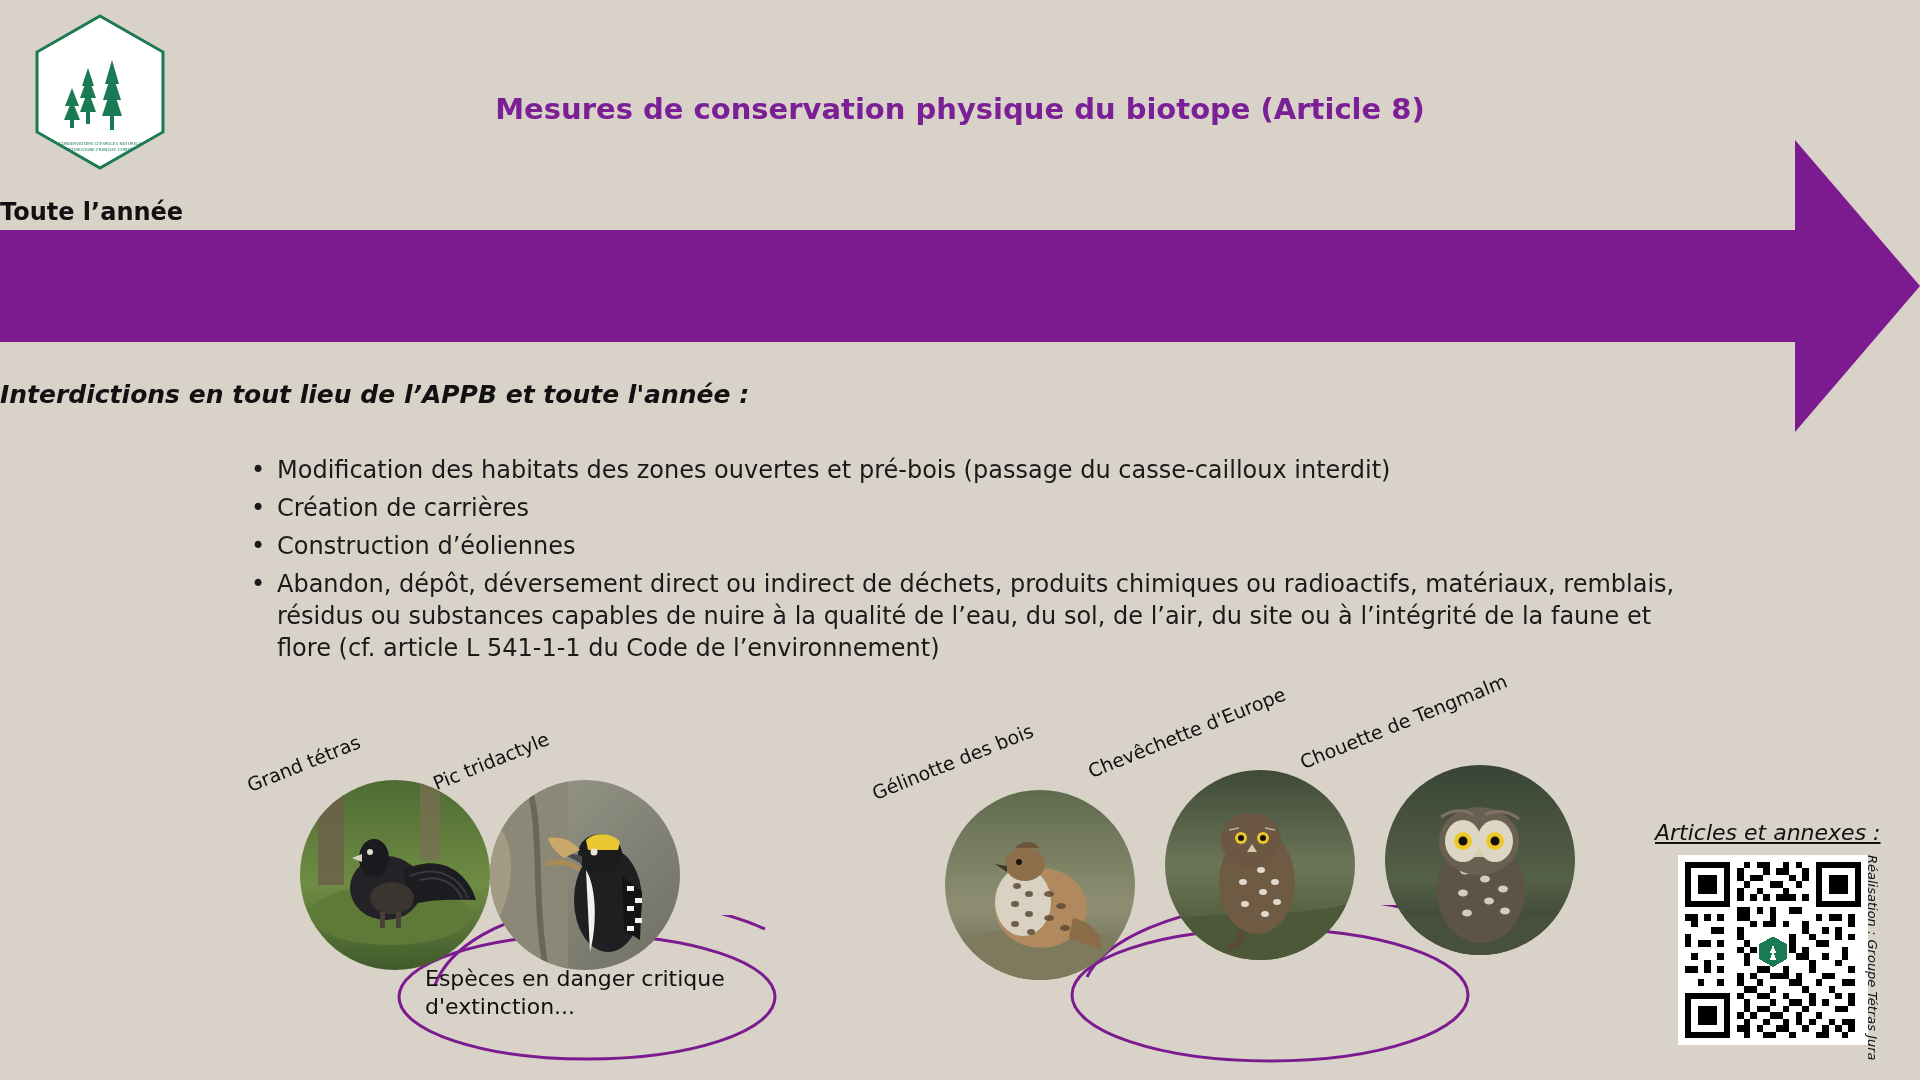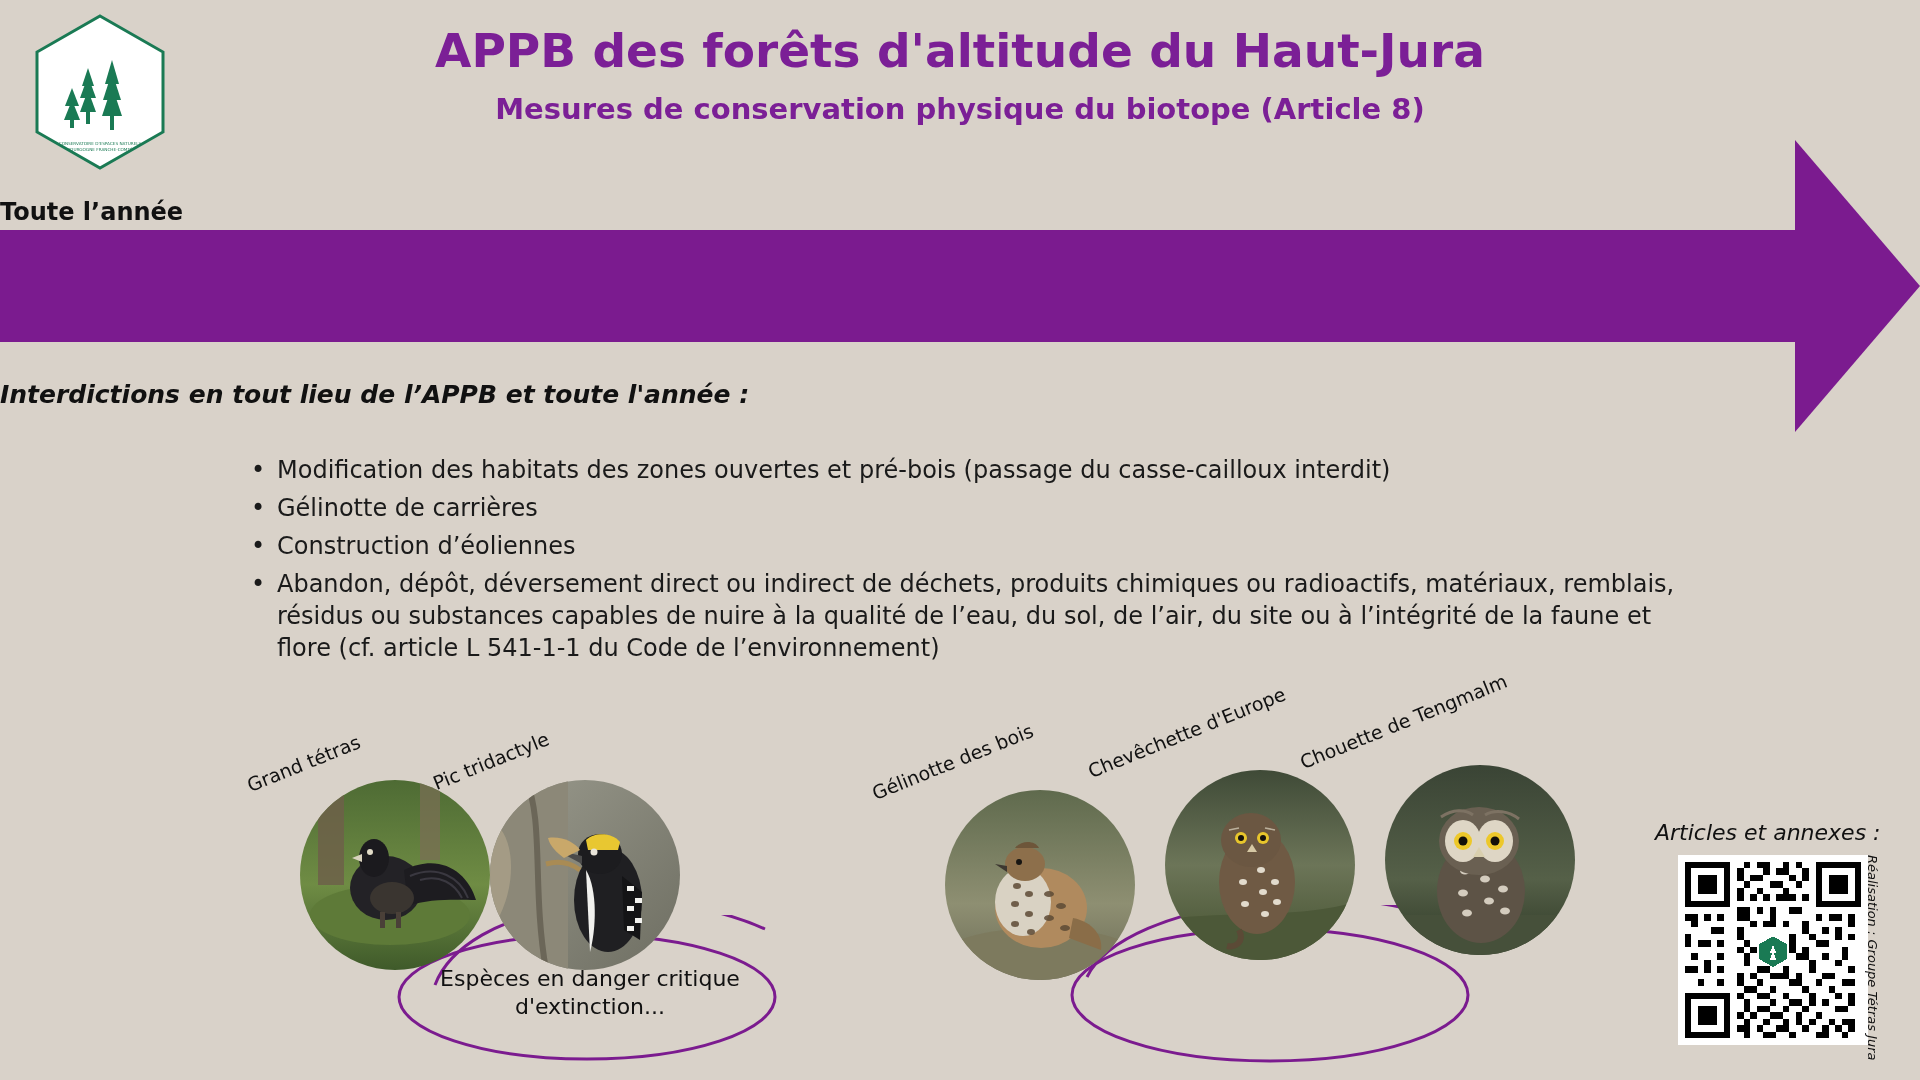--- a/index.html
+++ b/index.html
@@ -145,35 +145,35 @@
     transform: rotate(-22deg);
     transform-origin: left bottom;
   }
 
   
   .ellipse-wrap {
     position: absolute;
   }
   .ellipse-wrap .el-text {
     position: absolute;
-    text-align: center;
     font-size: 22px;
     color: #111;
     line-height: 1.25;
   }
 
   
   .annex-label {
     position: absolute;
     left: 1655px;
     top: 820px;
     font-size: 22px;
     font-style: italic;
     color: #111;
     white-space: nowrap;
+    text-decoration: underline;
   }
   .qr {
     position: absolute;
     left: 1678px;
     top: 855px;
     width: 190px;
     height: 190px;
     background: #fff;
   }
   .credit {
@@ -207,34 +207,33 @@
         <rect x="80" y="102" width="4" height="16"></rect>
         <path d="M34 108 L42 88 L50 108 Z"></path>
         <path d="M35 94 L42 76 L49 94 Z"></path>
         <rect x="40" y="106" width="4" height="10"></rect>
       </g>
       <text x="70" y="133" text-anchor="middle" font-family="DejaVu Sans, sans-serif" font-size="4.2" fill="#1a7a54">CONSERVATOIRE D'ESPACES NATURELS</text>
       <text x="70" y="139" text-anchor="middle" font-family="DejaVu Sans, sans-serif" font-size="4.2" fill="#1a7a54">BOURGOGNE FRANCHE-COMTÉ</text>
     </svg>
   </div>
 
-  <div class="title-main">APPB des forêts d'altitude du Haut-Jura</div>
   <div class="title-sub">Mesures de conservation physique du biotope (Article 8)</div>
 
   <div class="season-label">Toute l’année</div>
 
   <div class="band"></div>
   <div class="band-arrow"></div>
 
   <div class="content-heading">Interdictions en tout lieu de l’APPB et toute l'année :</div>
 
   <div class="bullets">
     <ul>
       <li>Modification des habitats des zones ouvertes et pré-bois (passage du casse-cailloux interdit)</li>
-      <li>Gélinotte de carrières</li>
+      <li>Création de carrières</li>
       <li>Construction d’éoliennes</li>
       <li>Abandon, dépôt, déversement direct ou indirect de déchets, produits chimiques ou radioactifs, matériaux, remblais, résidus ou substances capables de nuire à la qualité de l’eau, du sol, de l’air, du site ou à l’intégrité de la faune et flore (cf. article L 541-1-1 du Code de l’environnement)</li>
     </ul>
   </div>
 
   <div class="ellipse-wrap" style="left:395px; top:915px; width:400px; height:150px;">
     <svg width="400" height="150" viewBox="0 0 400 150">
       <ellipse cx="192" cy="82" rx="188" ry="62" fill="none" stroke="#7b1b8f" stroke-width="3"></ellipse>
       <path d="M40 70 C70 -10 250 -40 370 14" fill="none" stroke="#7b1b8f" stroke-width="3"></path>
     </svg>

